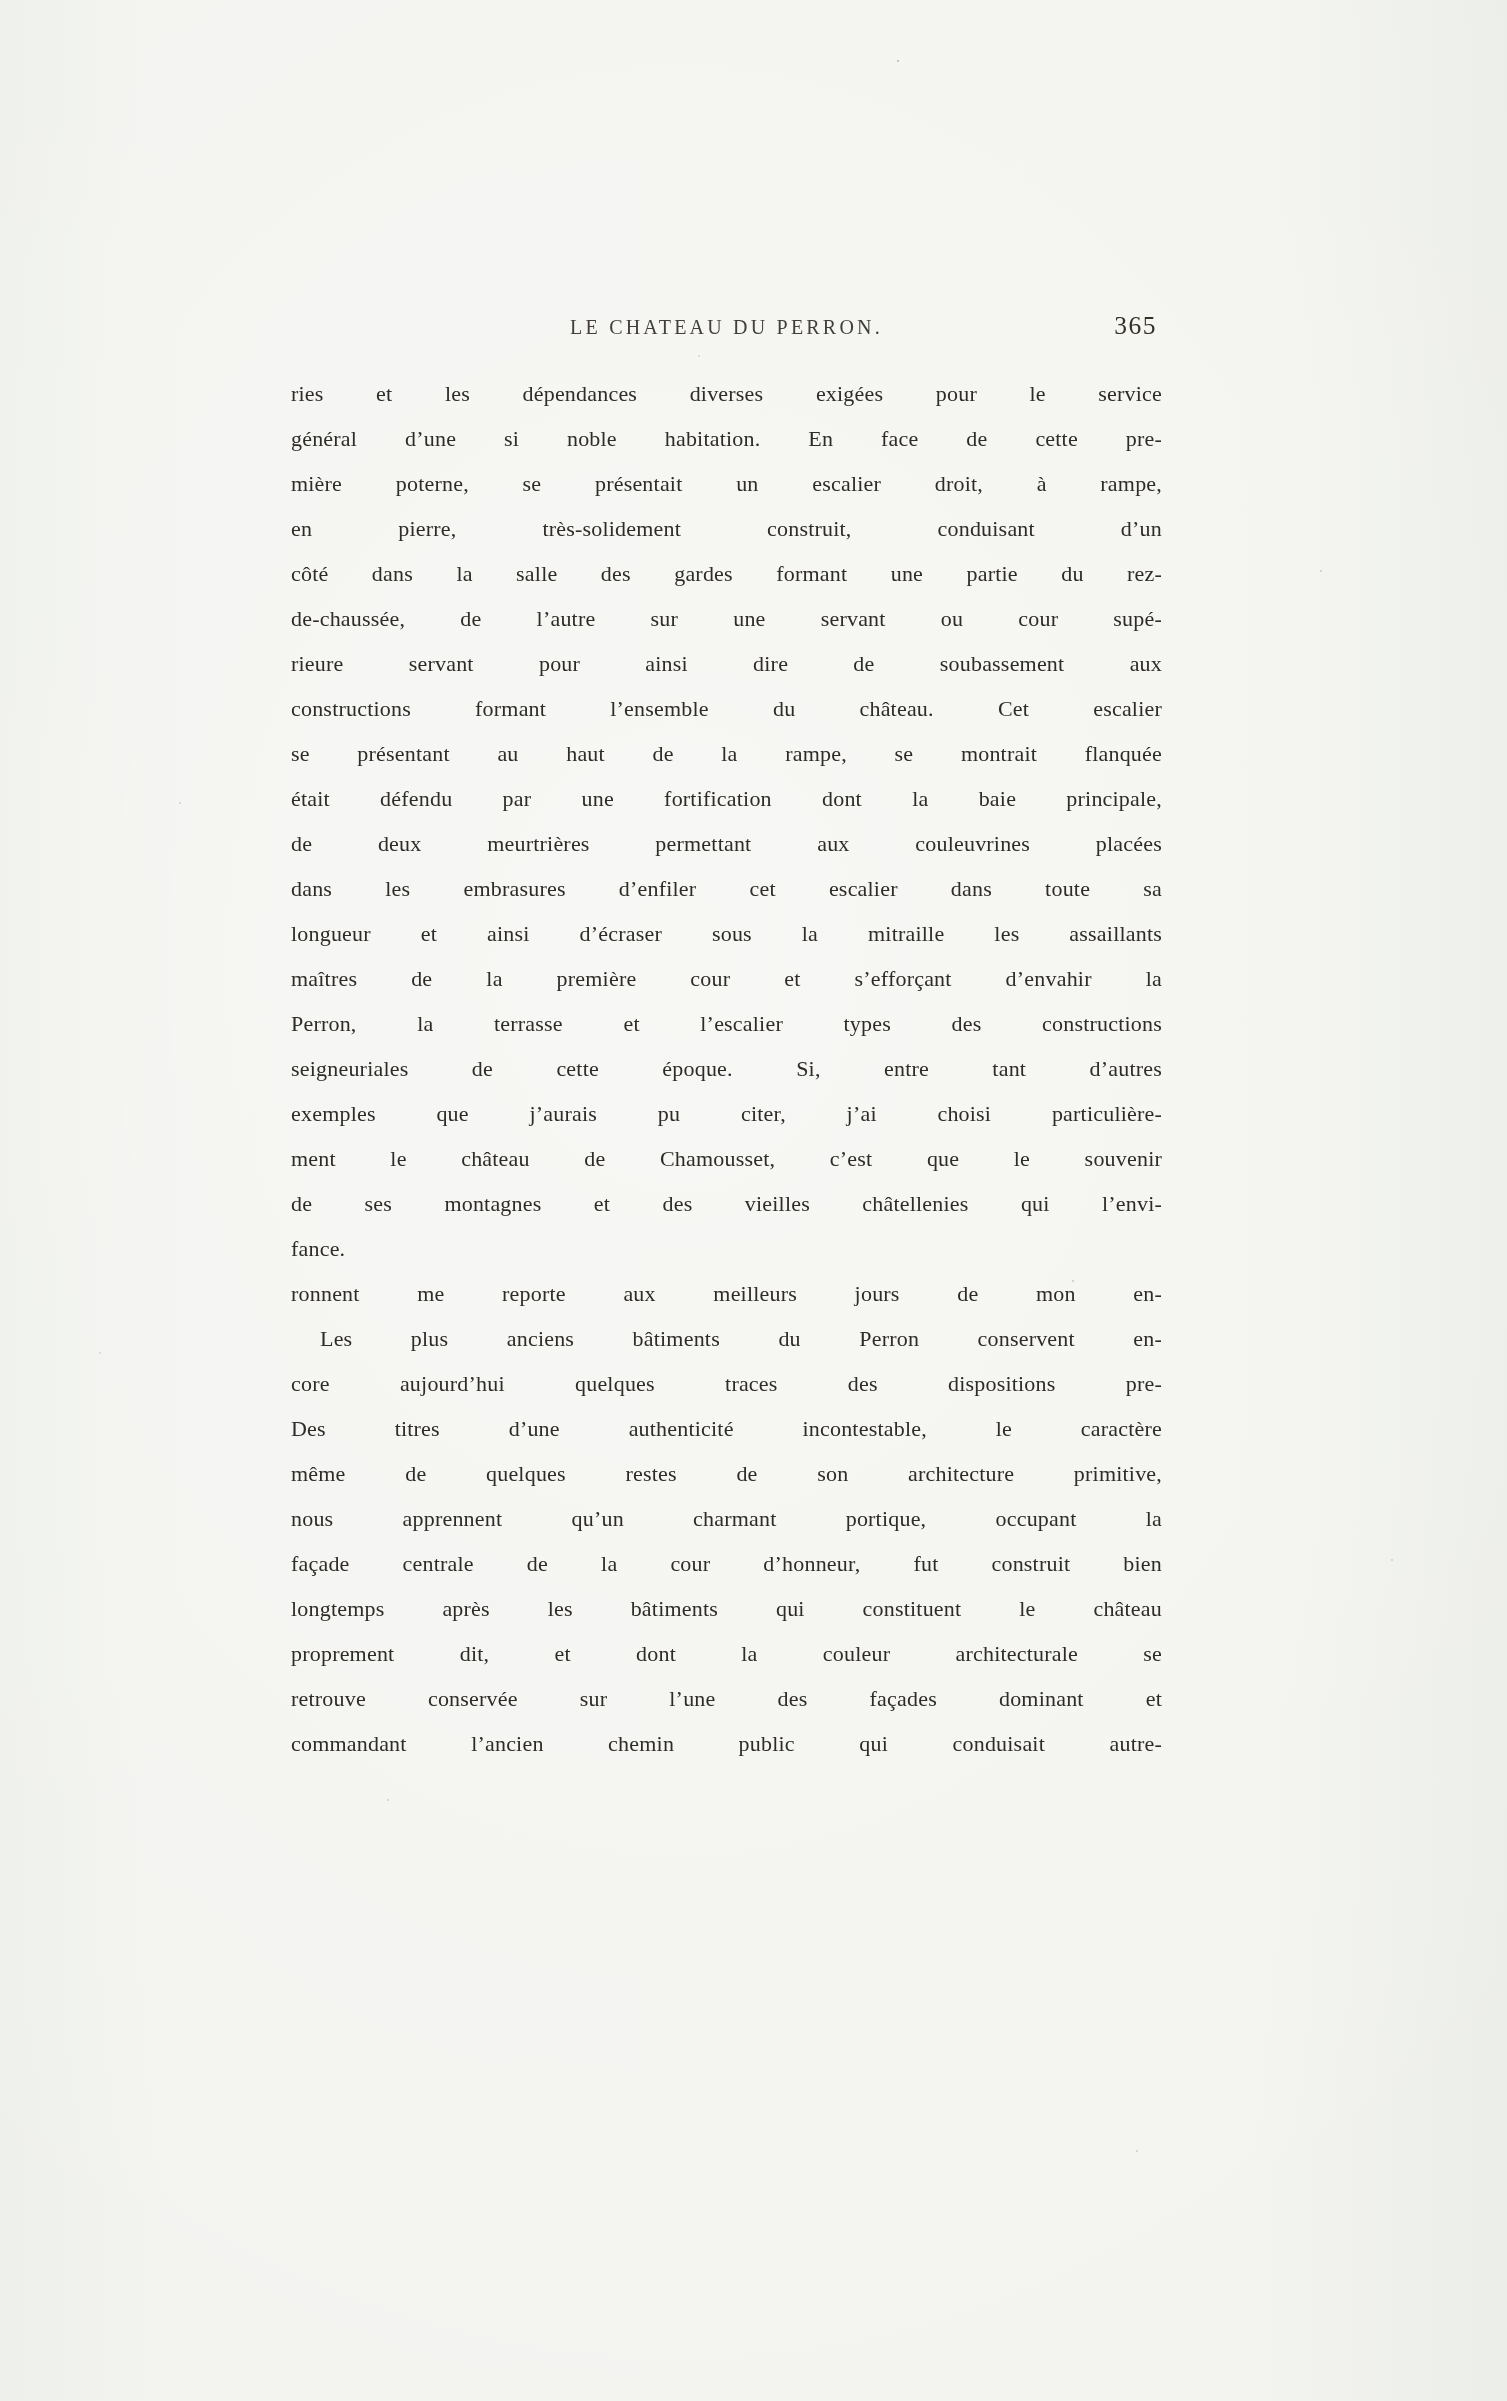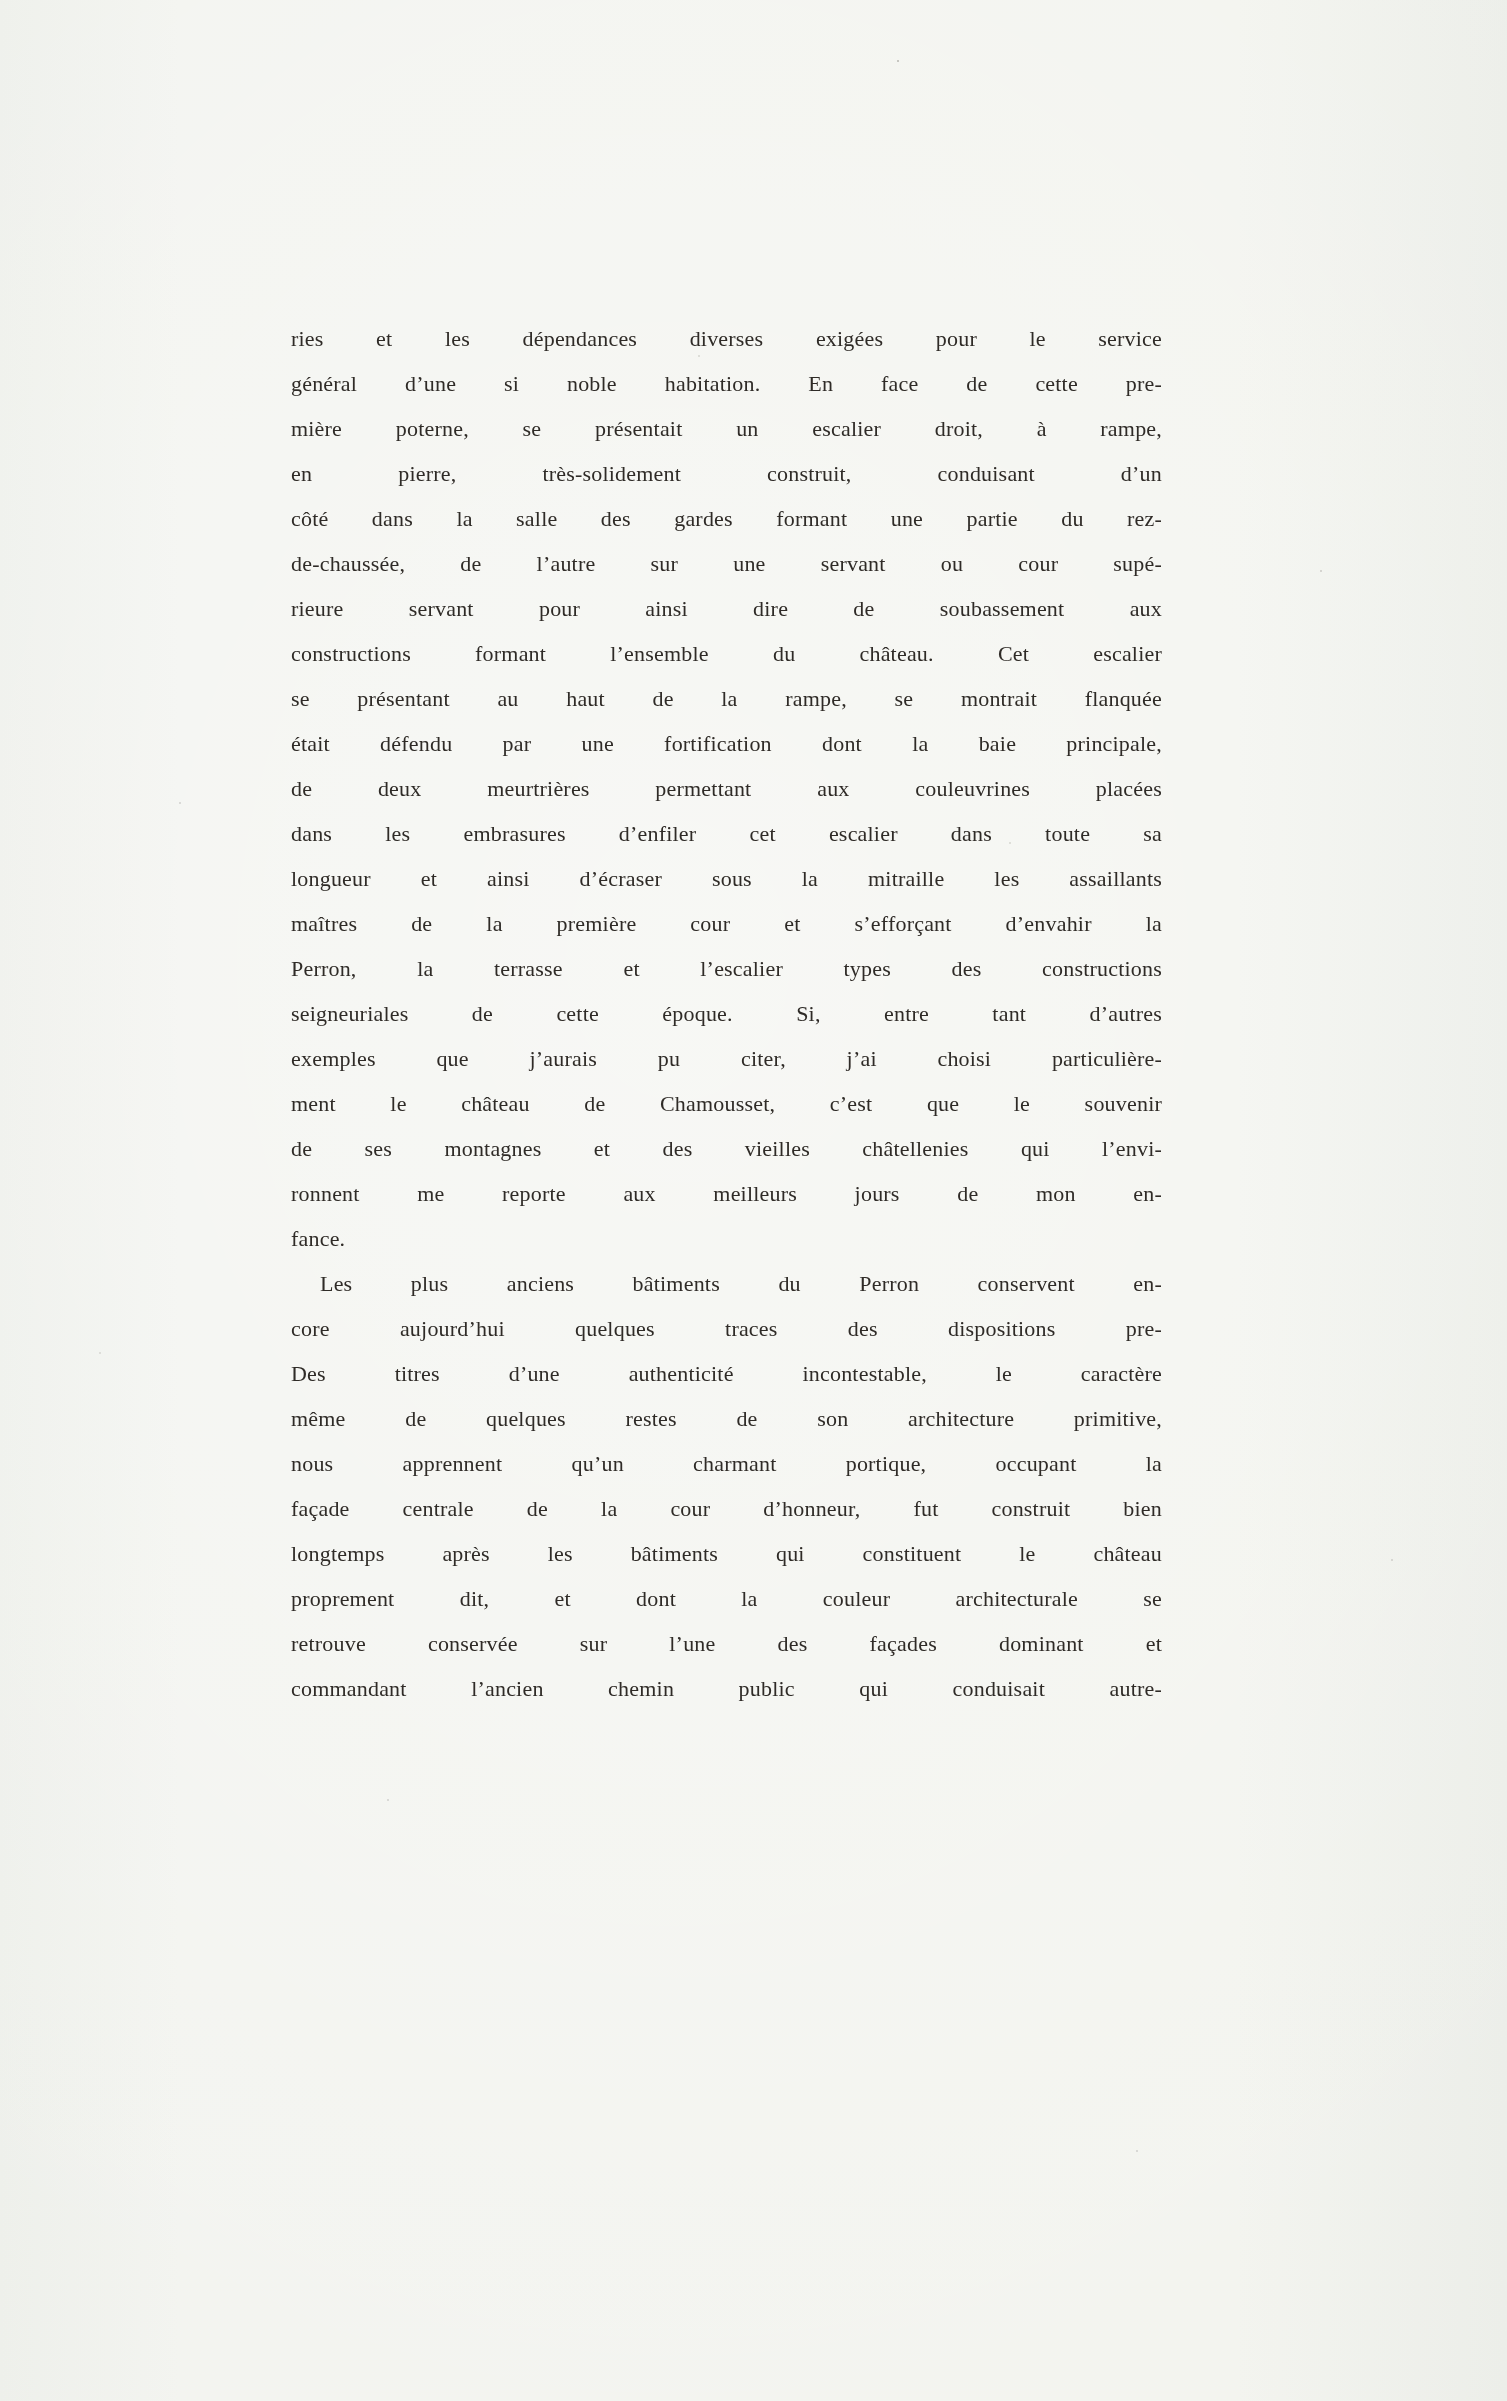--- a/index.html
+++ b/index.html
@@ -83,20 +83,24 @@
   }
 </style>
 </head>
 <body>
 
 <div class="scan-page">
   <div class="noise"></div>
 
   <div class="textblock">
 
+    <div class="running-header">
+      <span class="title">LE CHATEAU DU PERRON.</span>
+      <span class="folio">365</span>
+    </div>
 
     <div class="body-text">
 
       <div>
         <div class="line">ries et les dépendances diverses exigées pour le service</div>
         <div class="line">général d’une si noble habitation. En face de cette pre-</div>
         <div class="line">mière poterne, se présentait un escalier droit, à rampe,</div>
         <div class="line">en pierre, très-solidement construit, conduisant d’un</div>
         <div class="line">côté dans la salle des gardes formant une partie du rez-</div>
         <div class="line">de-chaussée, de l’autre sur une servant ou cour supé-</div>
@@ -106,22 +110,22 @@
         <div class="line">était défendu par une fortification dont la baie principale,</div>
         <div class="line">de deux meurtrières permettant aux couleuvrines placées</div>
         <div class="line">dans les embrasures d’enfiler cet escalier dans toute sa</div>
         <div class="line">longueur et ainsi d’écraser sous la mitraille les assaillants</div>
         <div class="line">maîtres de la première cour et s’efforçant d’envahir la</div>
         <div class="line">Perron, la terrasse et l’escalier types des constructions</div>
         <div class="line">seigneuriales de cette époque. Si, entre tant d’autres</div>
         <div class="line">exemples que j’aurais pu citer, j’ai choisi particulière-</div>
         <div class="line">ment le château de Chamousset, c’est que le souvenir</div>
         <div class="line">de ses montagnes et des vieilles châtellenies qui l’envi-</div>
+        <div class="line lastline">fance.</div>
         <div class="line">ronnent me reporte aux meilleurs jours de mon en-</div>
-        <div class="line lastline">fance.</div>
       </div>
 
       <div>
         <div class="line indent">Les plus anciens bâtiments du Perron conservent en-</div>
         <div class="line">core aujourd’hui quelques traces des dispositions pre-</div>
         <div class="line">Des titres d’une authenticité incontestable, le caractère</div>
         <div class="line">même de quelques restes de son architecture primitive,</div>
         <div class="line">nous apprennent qu’un charmant portique, occupant la</div>
         <div class="line">façade centrale de la cour d’honneur, fut construit bien</div>
         <div class="line">longtemps après les bâtiments qui constituent le château</div>

